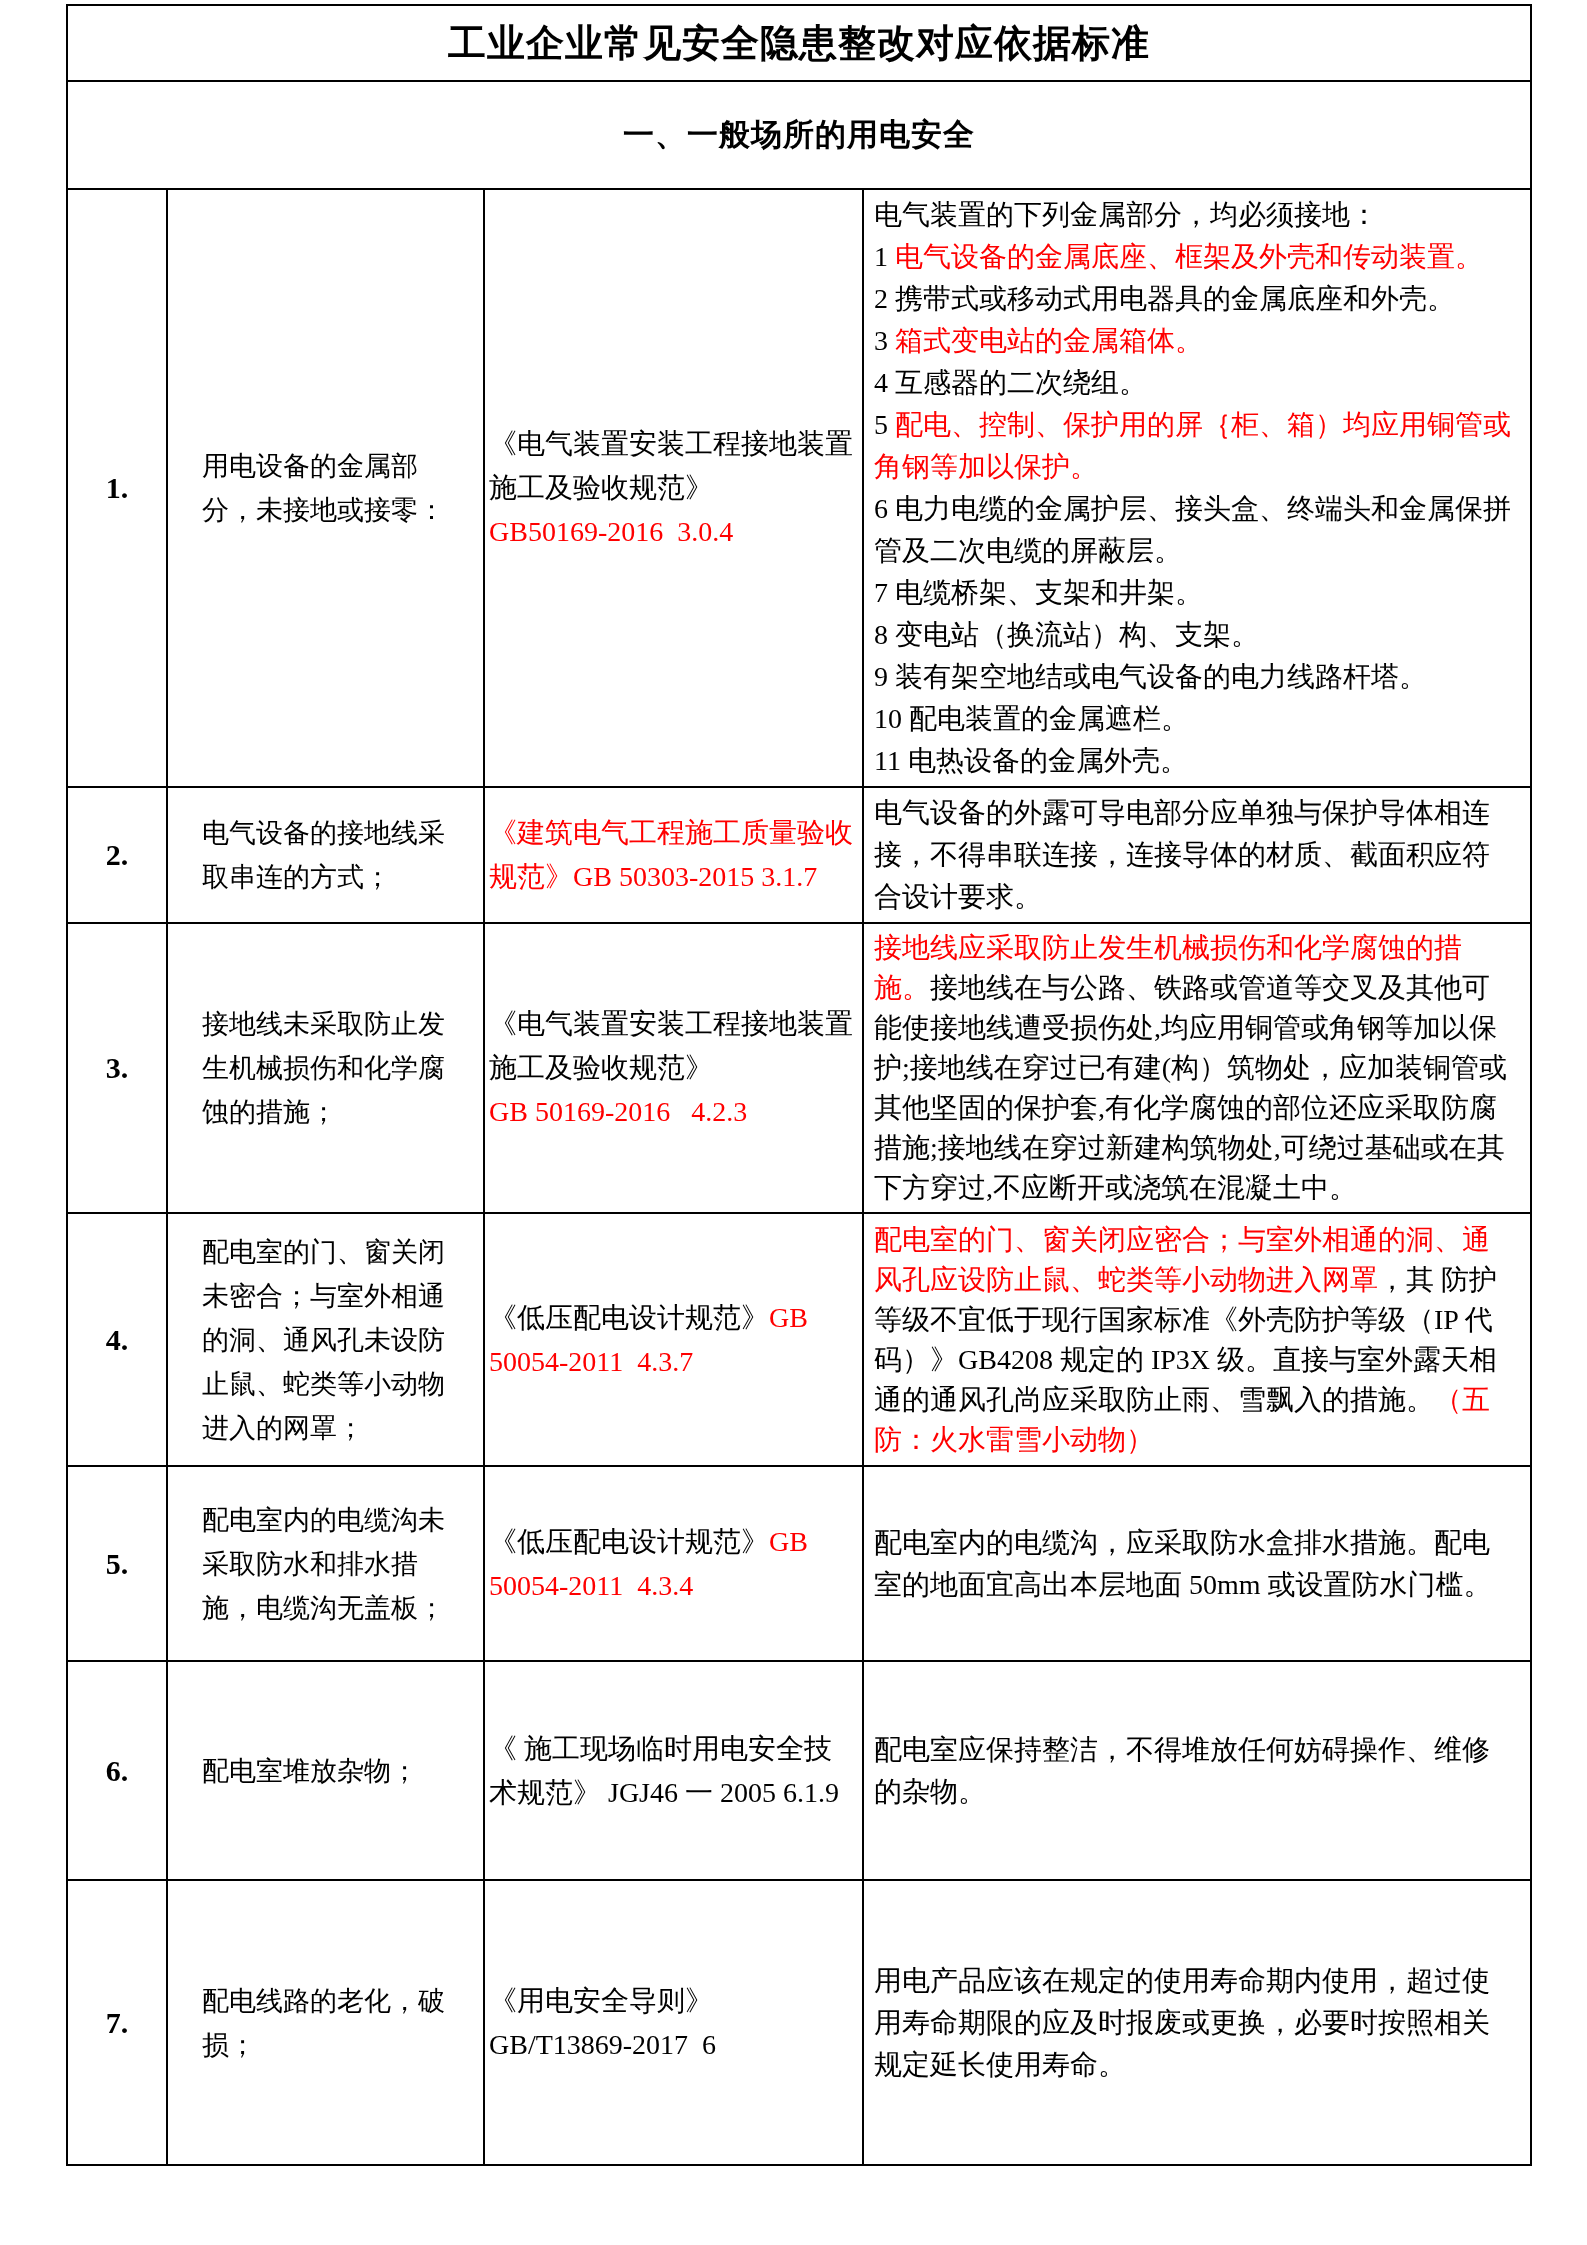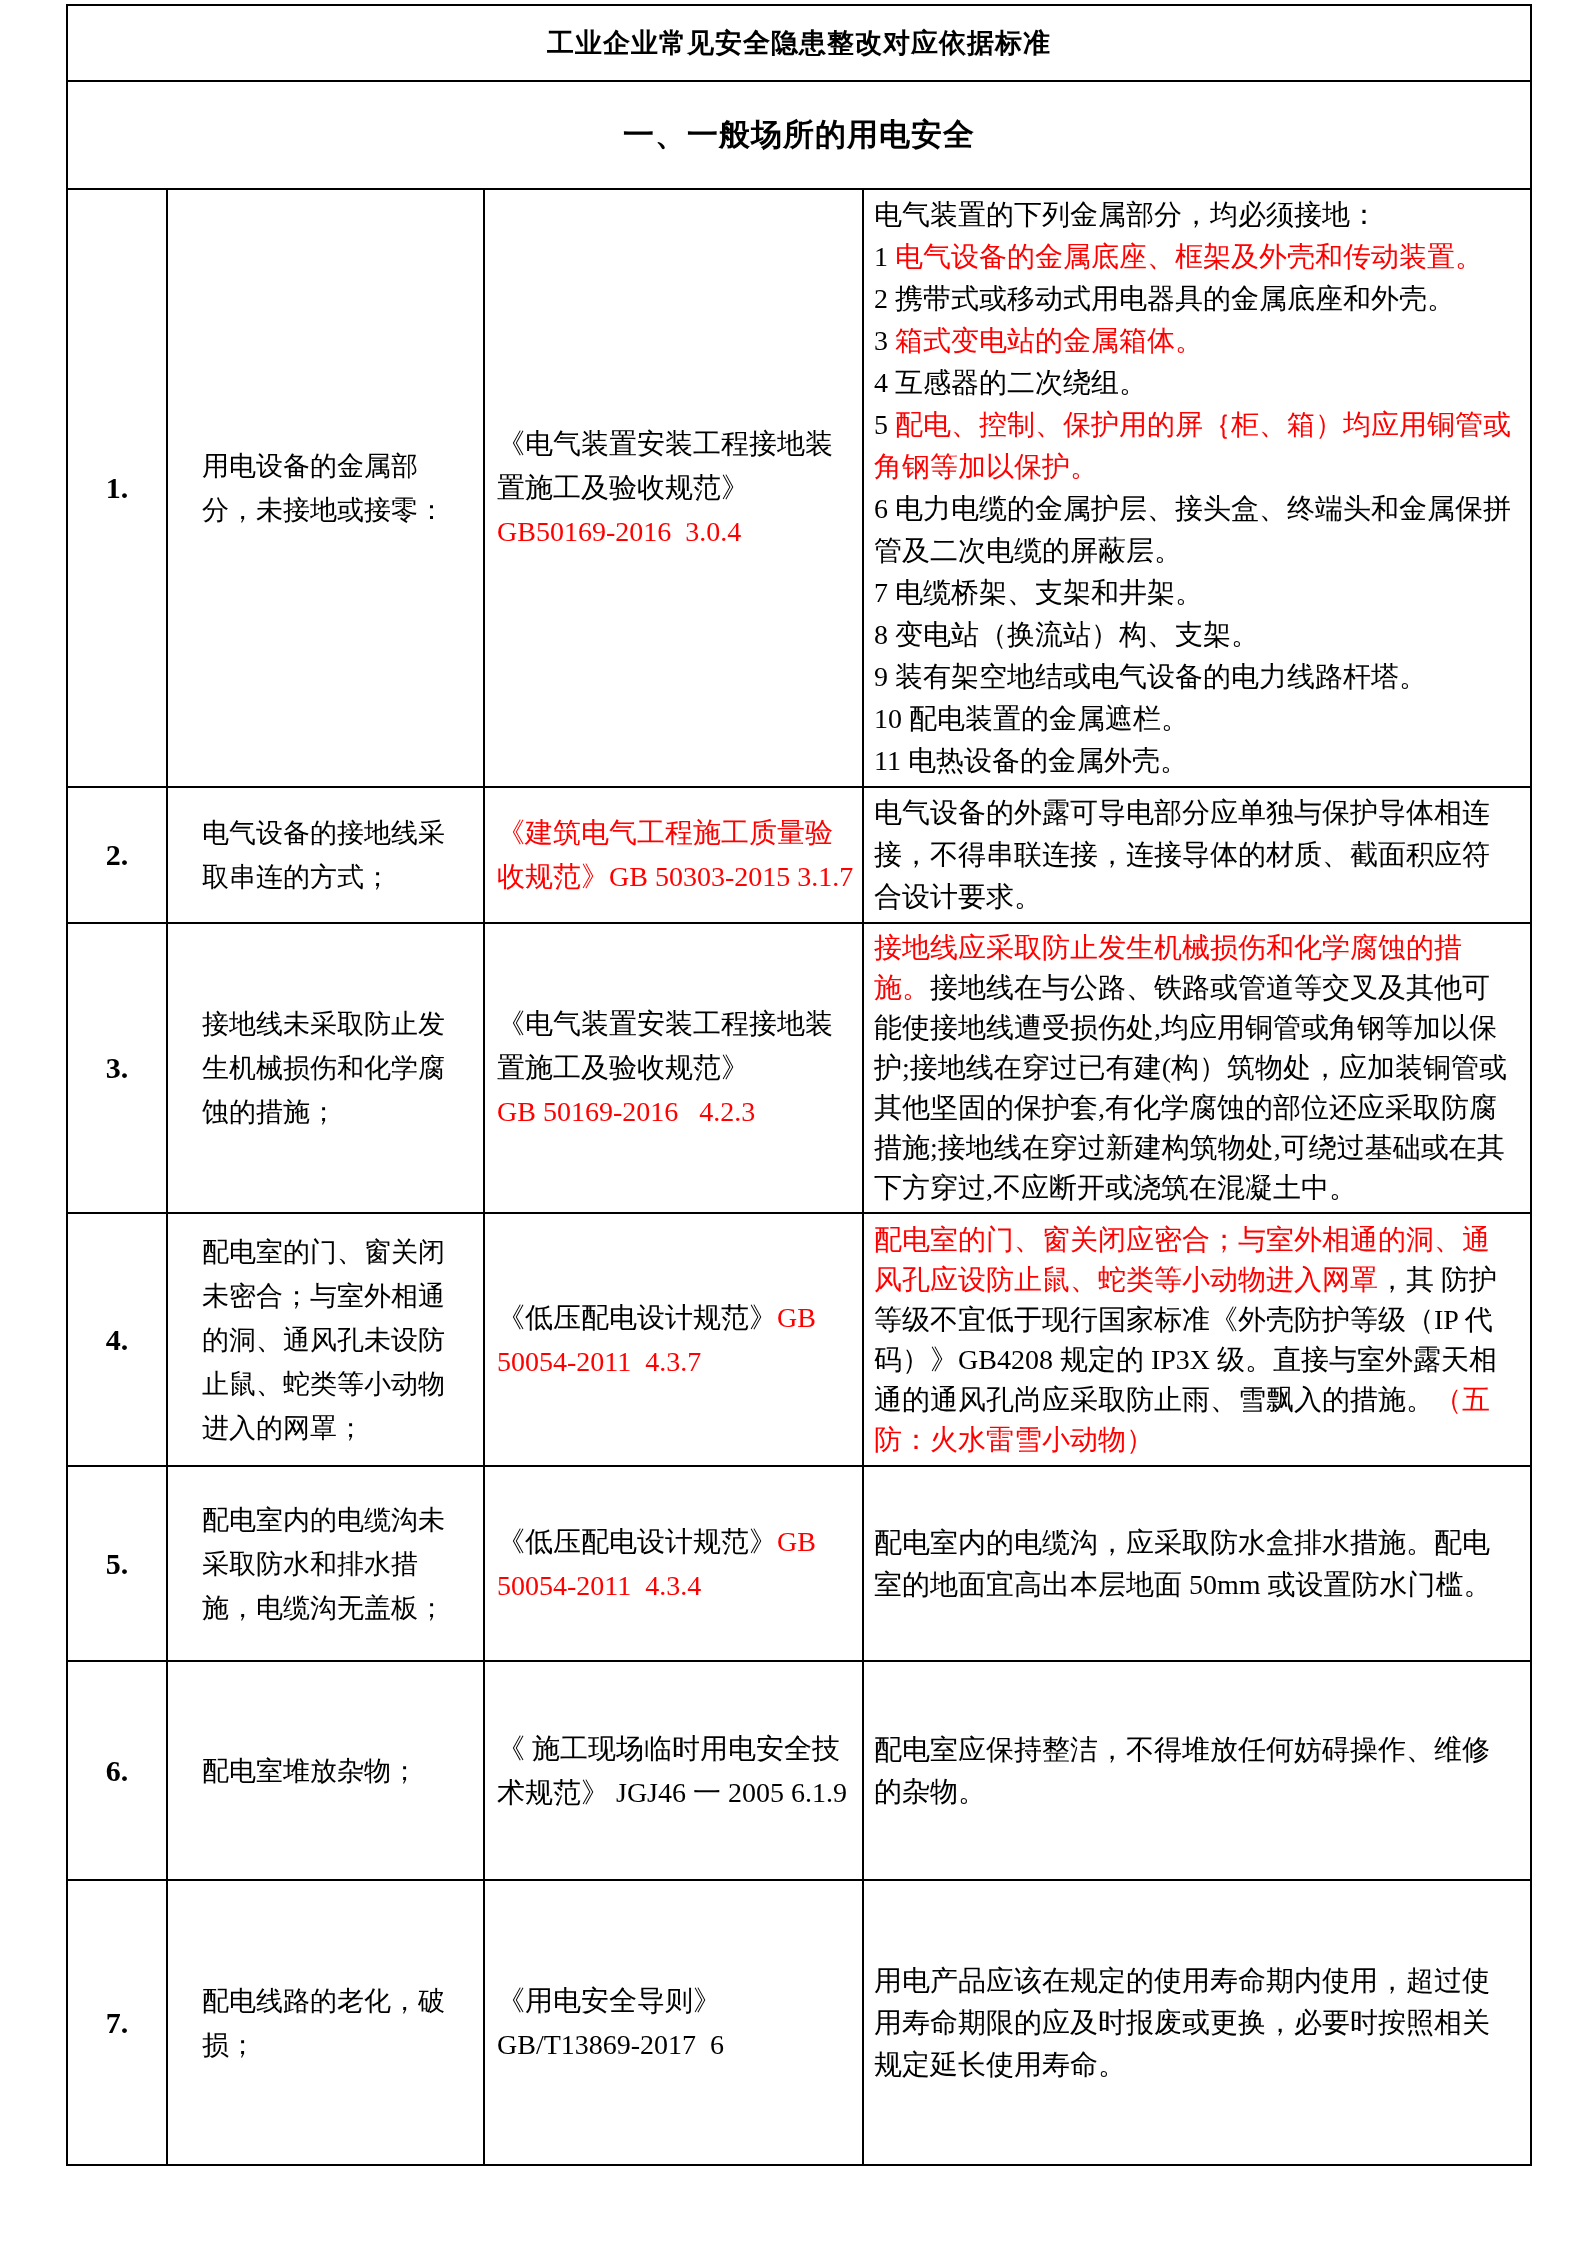--- a/index.html
+++ b/index.html
@@ -28,40 +28,40 @@
   tr.rh{height:78px}
   tr.r1{height:586px}
   tr.r2{height:132px}
   tr.r3{height:285px}
   tr.r4{height:253px}
   tr.r5{height:195px}
   tr.r6{height:219px}
   tr.r7{height:285px}
   
   .t-title{
-    text-align:center;font-weight:bold;font-size:27px;letter-spacing:1px;
+    text-align:center;font-weight:bold;font-size:38px;letter-spacing:1px;
   }
   .t-section{
     text-align:center;font-weight:bold;font-size:31px;letter-spacing:1px;
   }
   th.hdr{
     text-align:center;font-weight:bold;font-size:30px;
   }
   
   td.c-no{
     text-align:center;font-weight:bold;font-size:30px;
   }
   td.c-haz{
     font-size:27px;line-height:44px;
     padding:4px 14px 4px 34px;
     margin-left:12px;
   }
   td.c-std{
     font-size:28px;line-height:44px;
-    padding:2px 6px 2px 12px;
+    padding:2px 6px 2px 4px;
   }
   td.c-orig{
     font-size:28px;line-height:42px;
     padding:4px 14px 4px 10px;
     border-radius:19px;
   }
   td.tight{line-height:40px;}
   .tline{white-space:pre-wrap;word-break:break-word;}
   .seg-k{color:var(--ink,#000000);}
   .seg-r{color:var(--red,#ff0000);}

